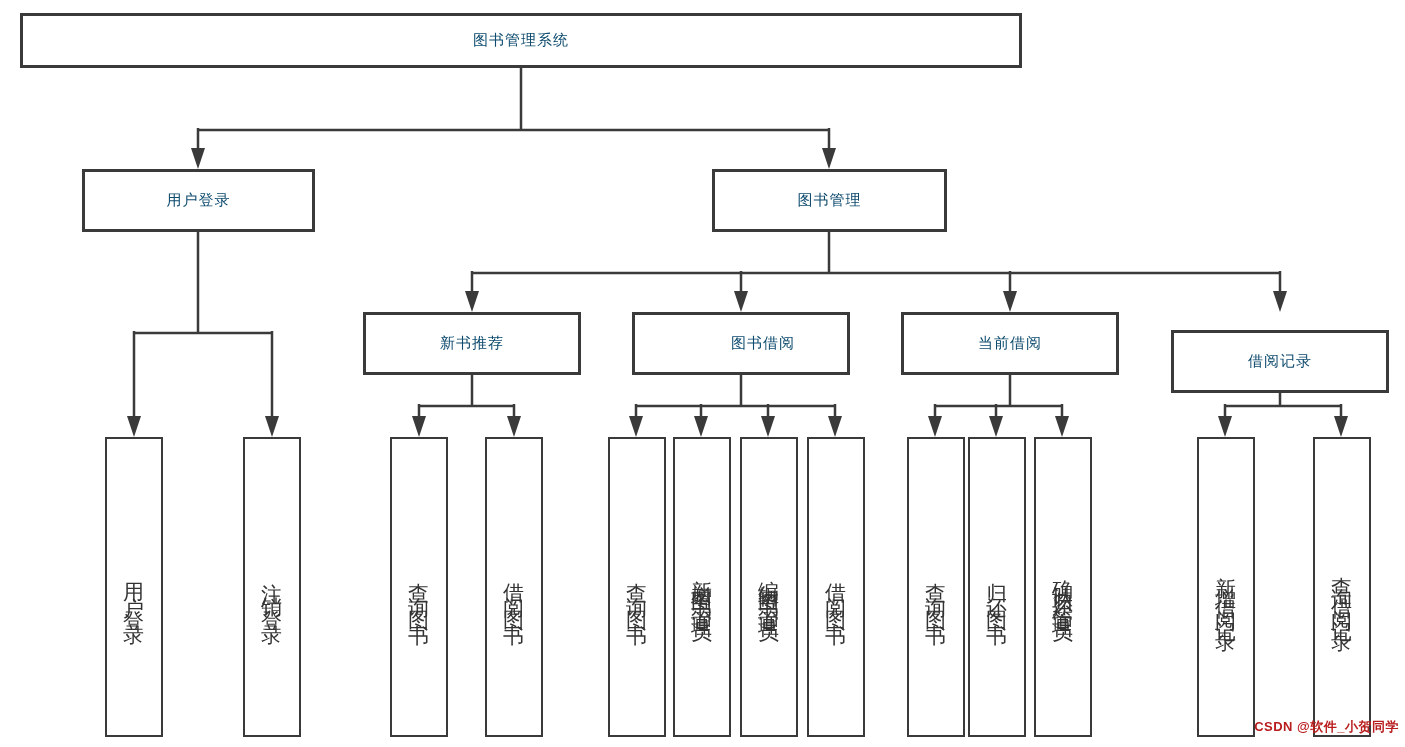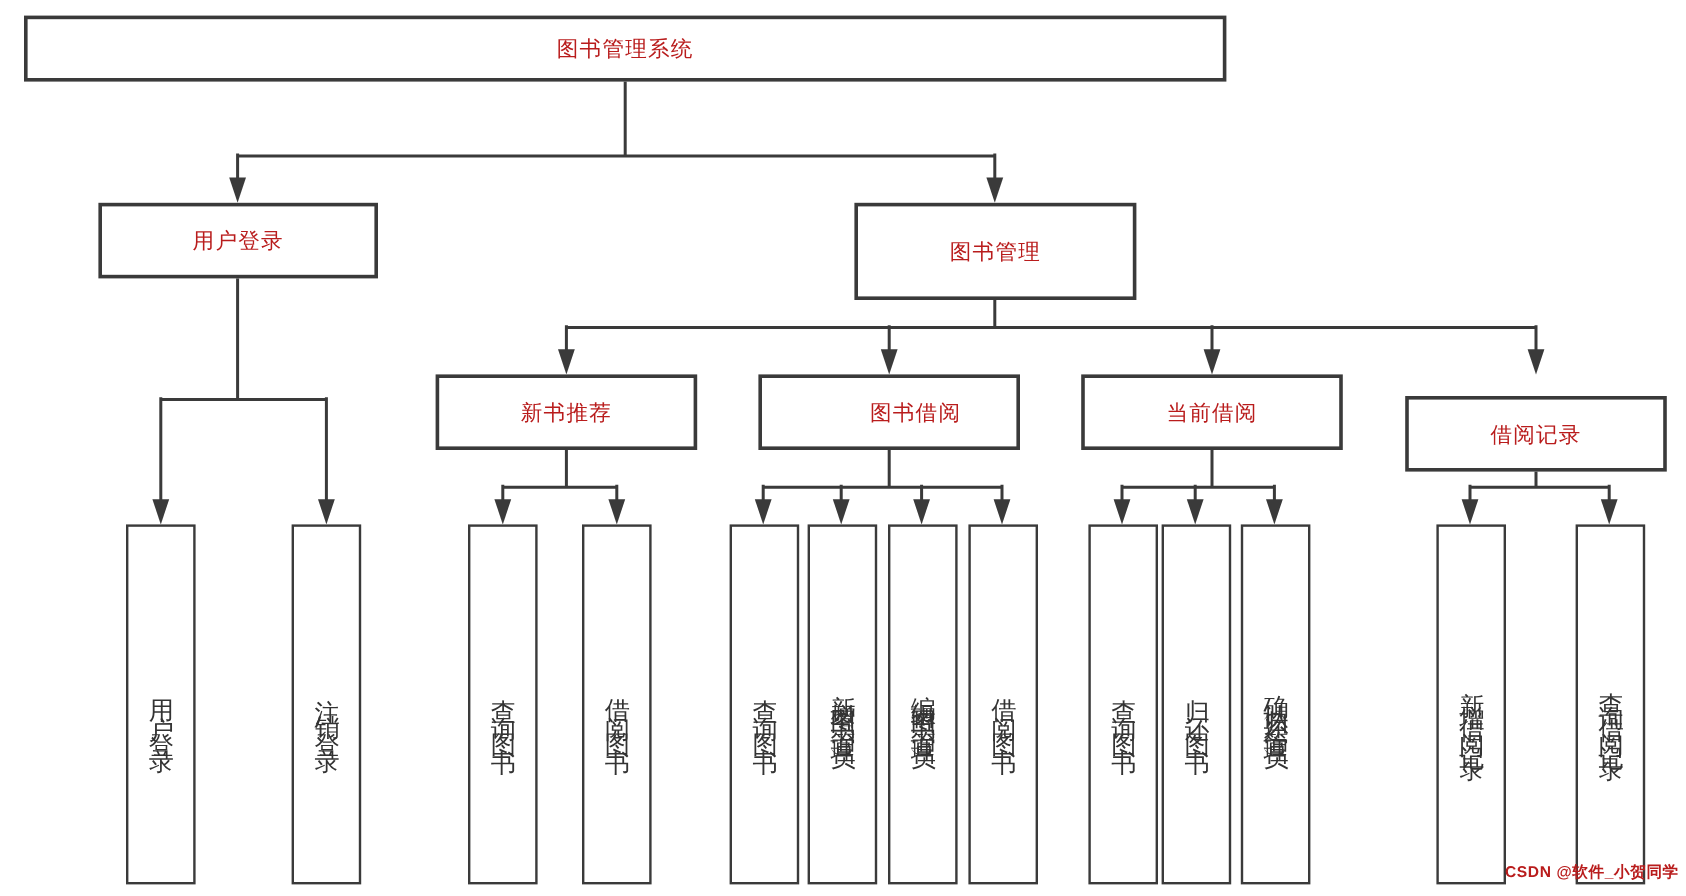--- a/index.html
+++ b/index.html
@@ -7,21 +7,21 @@
     position:relative;width:1405px;height:747px;background:#ffffff;
     font-family:"Liberation Sans","DejaVu Sans",sans-serif;color:#333333;
     overflow:hidden;
   }
   #connectors{position:absolute;left:0;top:0;z-index:0;}
   .box{
     position:absolute;box-sizing:border-box;background:#ffffff;
     border:3px solid #3a3a3a;display:flex;align-items:center;justify-content:center;
     z-index:1;
   }
-  .hlabel{font-size:18px;letter-spacing:1px;color:#b91c1c;}
+  .hlabel{font-size:15px;letter-spacing:1px;color:#0c4a6e;}
   .leaf{width:58px;top:437px;height:300px;border-width:2.5px;}
   .vtext{
     writing-mode:vertical-rl;text-orientation:mixed;
     font-size:21px;color:#333333;line-height:1;white-space:nowrap;
   }
   .ls4{letter-spacing:14px;margin-bottom:-14px;}
   .ls6{letter-spacing:11px;margin-bottom:-11px;}
   .ls9{letter-spacing:6px;margin-bottom:-6px;}
   #watermark{
     position:absolute;top:718px;right:6px;z-index:10;
@@ -73,21 +73,21 @@
     </g>
   </svg>
 
   <div class="box" style="left:20px;top:13px;width:1002px;height:55px;">
     <span class="hlabel">图书管理系统</span>
   </div>
 
   <div class="box" style="left:82px;top:169px;width:233px;height:63px;">
     <span class="hlabel">用户登录</span>
   </div>
-  <div class="box" style="left:712px;top:169px;width:235px;height:81px;">
+  <div class="box" style="left:712px;top:169px;width:235px;height:63px;">
     <span class="hlabel">图书管理</span>
   </div>
 
   <div class="box" style="left:363px;top:312px;width:218px;height:63px;">
     <span class="hlabel">新书推荐</span>
   </div>
   <div class="box" style="left:632px;top:312px;width:218px;height:63px;padding-left:44px;">
     <span class="hlabel">图书借阅</span>
   </div>
   <div class="box" style="left:901px;top:312px;width:218px;height:63px;text-align:center;">

